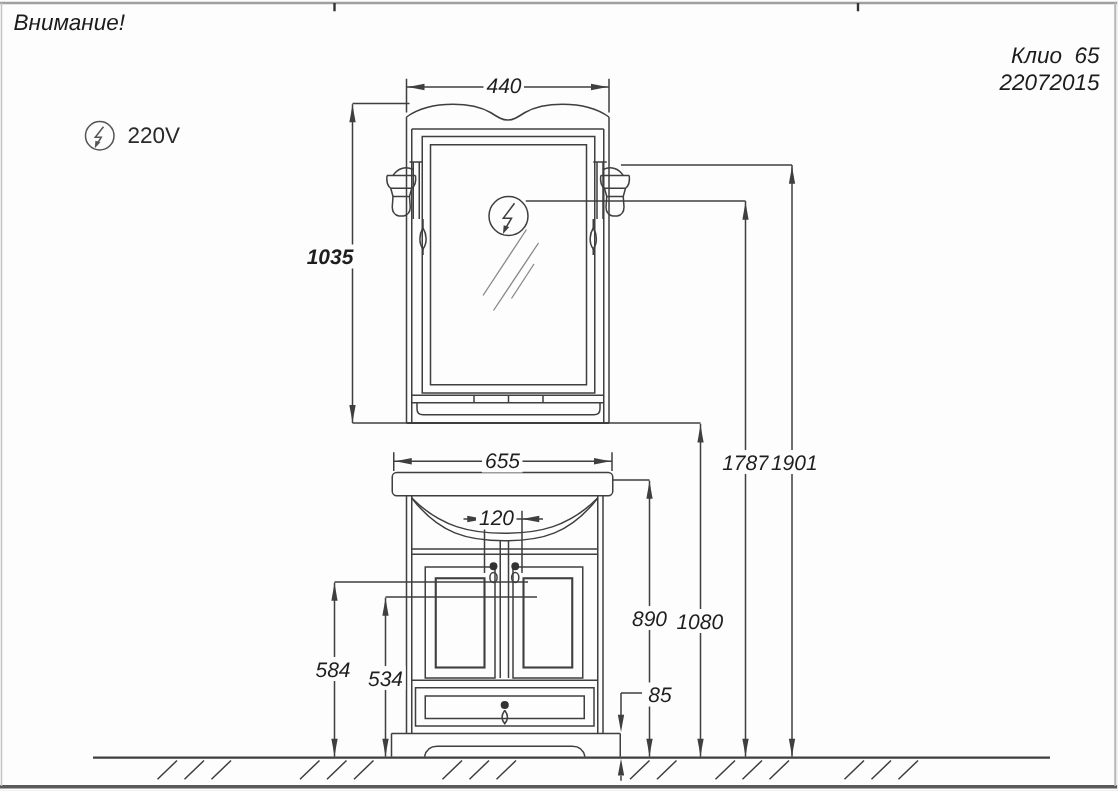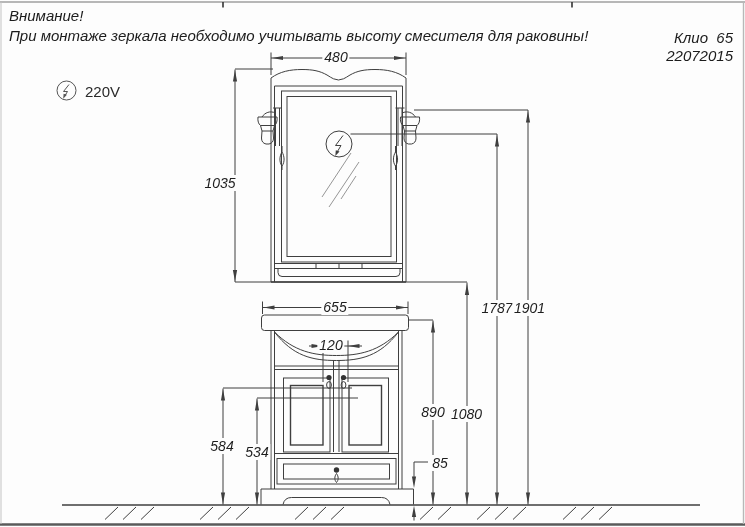--- a/index.html
+++ b/index.html
@@ -212,28 +212,27 @@
           <path d="M295,519.5 L308,507 M313,519.5 L326,507 M331,519.5 L344,507"></path>
           <path d="M420,519.5 L433,507 M438,519.5 L451,507"></path>
           <path d="M477,519.5 L490,507 M495,519.5 L508,507 M513,519.5 L526,507"></path>
           <path d="M563,519.5 L576,507 M581,519.5 L594,507 M599,519.5 L612,507"></path>
         </g>
       </g>
     </g>
   </svg>
 
   <div class="hdr" style="left:9px;top:6px;">Внимание!</div>
-  <div class="hdr" style="left:9px;top:26px;">При монтаже зеркала необходимо учитывать высоту смесителя для раковины!</div>
   <div class="hdr hdr-right" style="top:6px;margin-top:40px;">22072015</div>
   <div class="hdr hdr-right" style="top:28px;">Клио  65</div>
 
   <div class="volt-label" style="left:85px;top:91px;">220V</div>
 
-  <div class="dim-label" style="left:336px;top:57px;">480</div>
-  <div class="dim-label" style="left:220px;top:183px;">1035</div>
+  <div class="dim-label" style="left:336px;top:57px;">440</div>
+  <div class="dim-label" style="left:220px;top:171px;font-weight:bold;">1035</div>
   <div class="dim-label" style="left:335px;top:307px;">655</div>
   <div class="dim-label" style="left:331px;top:345px;">120</div>
   <div class="dim-label" style="left:222px;top:446px;">584</div>
   <div class="dim-label" style="left:257px;top:452px;">534</div>
   <div class="dim-label" style="left:433px;top:412px;">890</div>
   <div class="dim-label" style="left:466.5px;top:414px;">1080</div>
   <div class="dim-label" style="left:497px;top:308px;">1787</div>
   <div class="dim-label" style="left:529.5px;top:308px;">1901</div>
   <div class="dim-label" style="left:440px;top:463px;">85</div>
 

